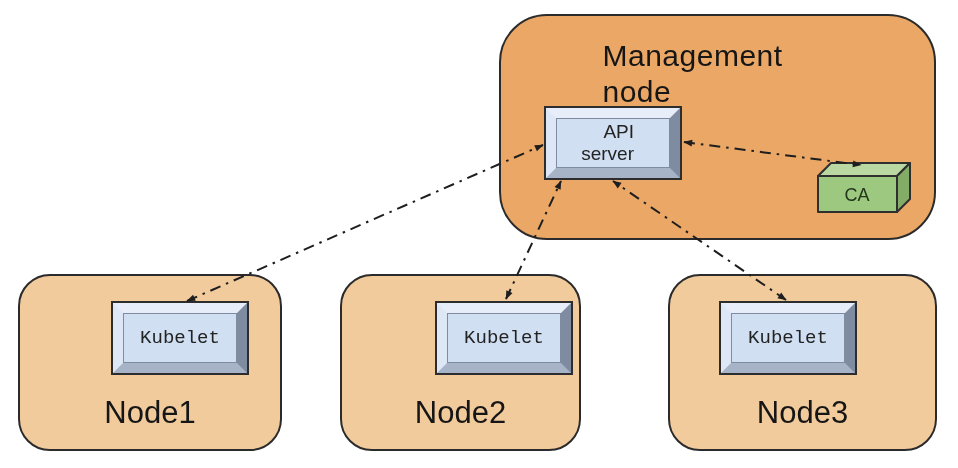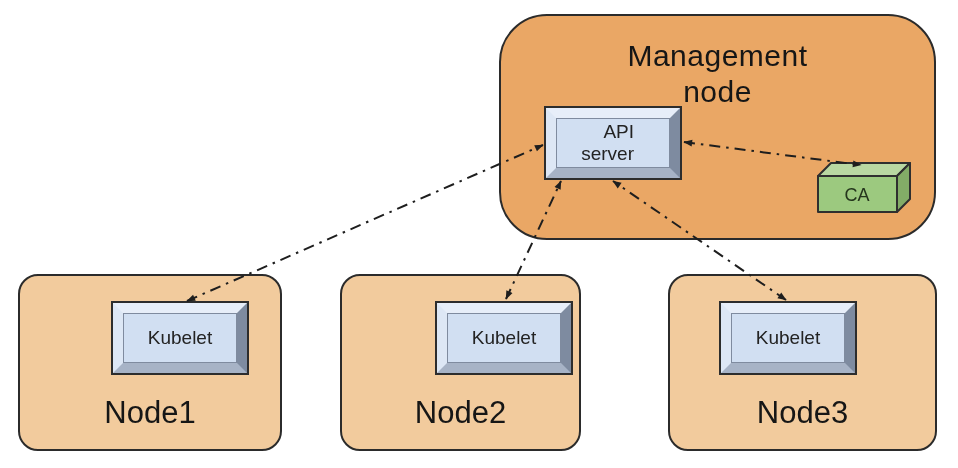--- a/index.html
+++ b/index.html
@@ -10,25 +10,25 @@
   
   .container-box{
     position:absolute;box-sizing:border-box;border:2px solid #2b2b2b;
   }
   .mgmt{
     left:499px;top:14px;width:437px;height:226px;border-radius:48px;
     background:#eaa765;
   }
   .mgmt-title{
     position:absolute;top:22px;left:50%;transform:translateX(-50%);
-    width:230px;text-align:center;font-size:30px;line-height:36px;
+    width:230px;text-align:left;font-size:30px;line-height:36px;
     color:#161616;letter-spacing:.5px;
   }
   .node{
-    top:274px;height:177px;border-radius:20px;background:#f2cb9d;
+    top:274px;height:177px;border-radius:32px;background:#f2cb9d;
   }
   .node1{left:18px;width:264px;}
   .node2{left:340px;width:241px;}
   .node3{left:668px;width:269px;}
   .node-label{
     position:absolute;bottom:18px;left:0;width:100%;text-align:center;
     font-size:31px;color:#161616;
   }
   
   .bevel{
@@ -47,21 +47,21 @@
     position:absolute;left:16px;top:3px;width:62px;
     font-size:19px;line-height:22px;color:#232323;
   }
   .kubelet{width:136px;height:72px;top:302px;}
   .k1{left:112px;}
   .k2{left:436px;}
   .k3{left:720px;}
   .kubelet-label{
     position:absolute;left:0;top:0;width:114px;height:50px;
     display:flex;align-items:center;justify-content:center;
-    font-size:19px;color:#232323;
+    font-size:19px;color:#232323;font-family:Liberation Mono, monospace;
   }
   .ca-svg{position:absolute;left:816px;top:161px;width:96px;height:53px;}
   .ca-text{
     font-family:"Liberation Sans", sans-serif;font-size:18px;fill:#24351c;
   }
   .arrows{
     position:absolute;left:0;top:0;width:958px;height:468px;
     pointer-events:none;
   }
 </style>

